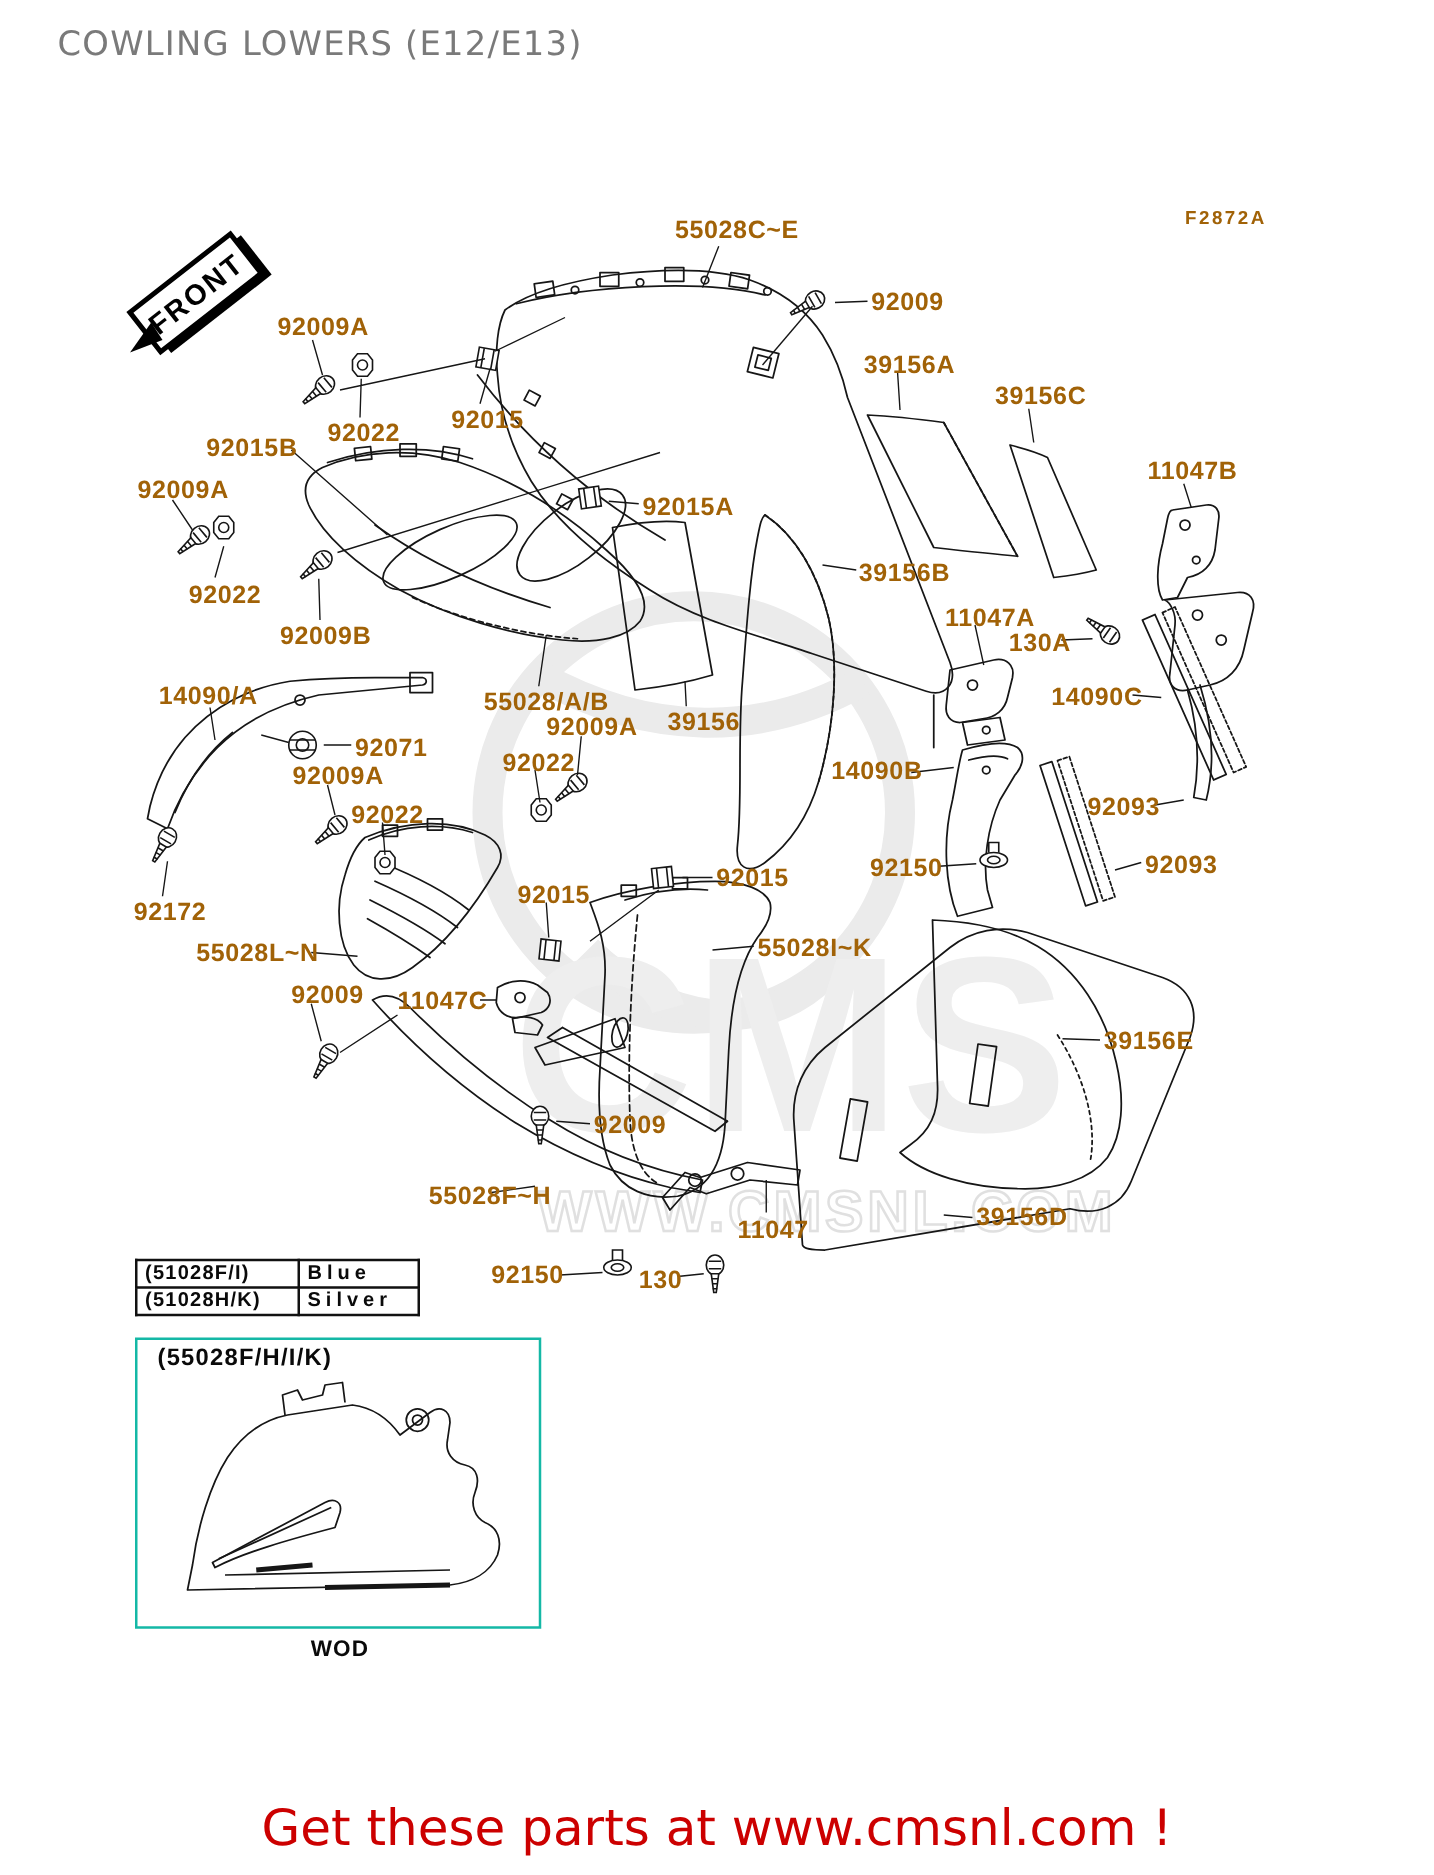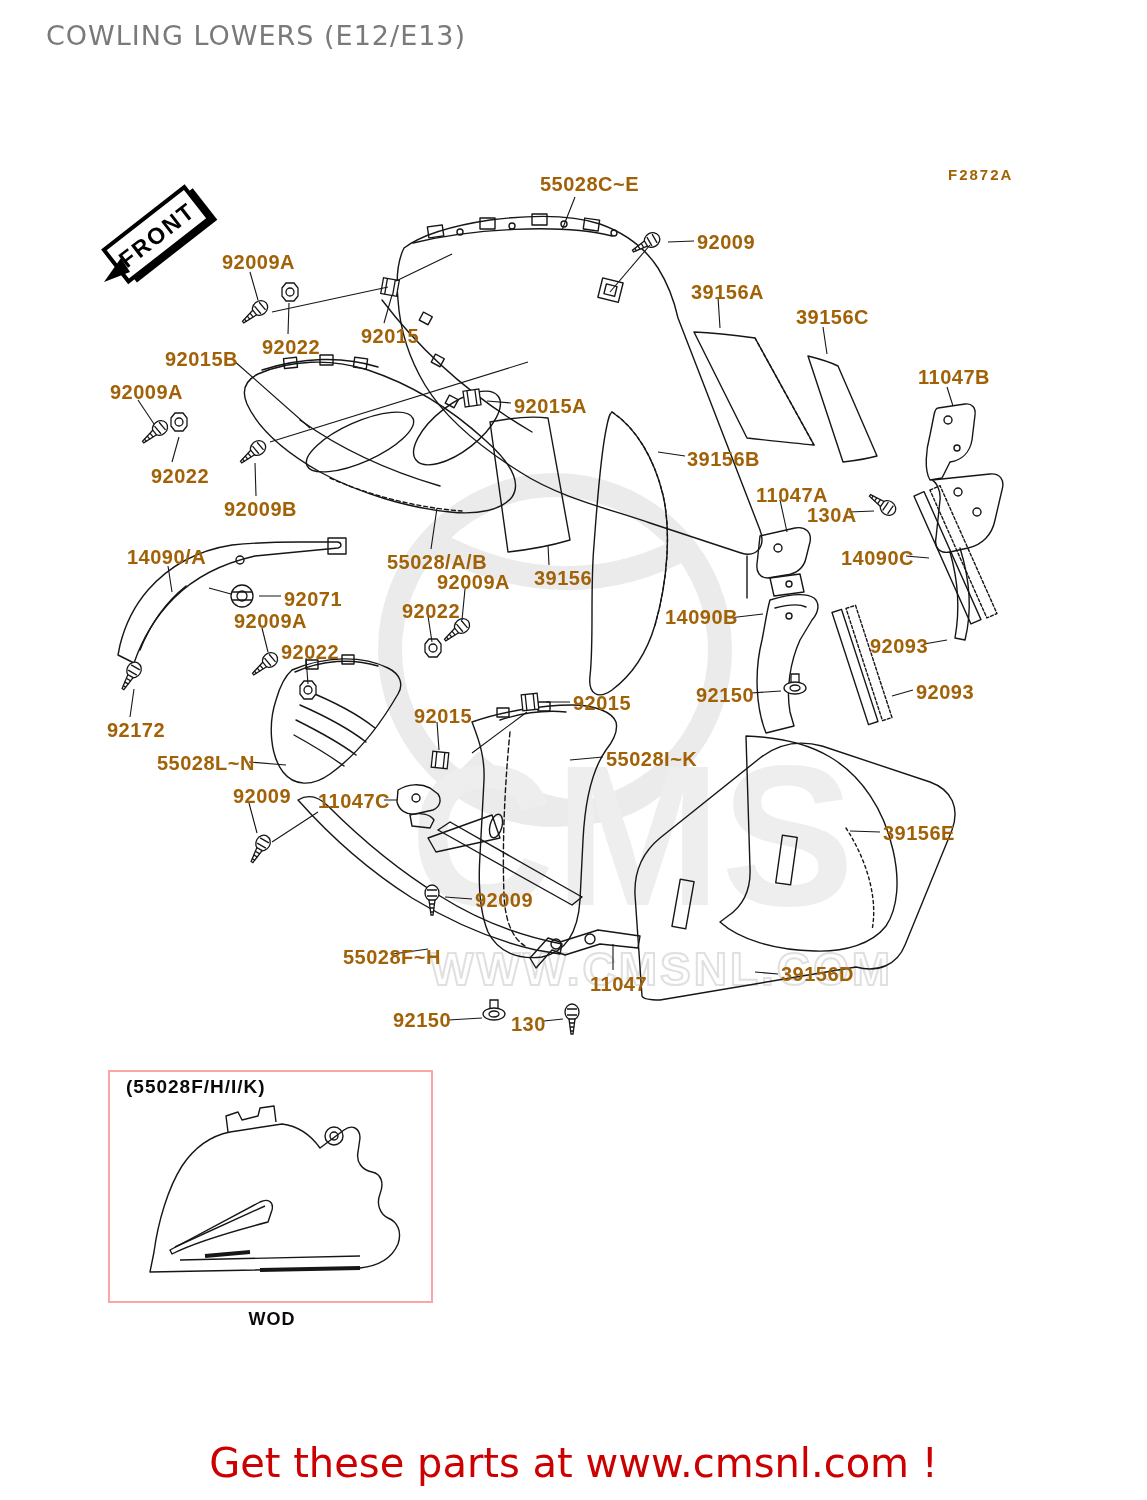--- a/index.html
+++ b/index.html
@@ -11,21 +11,21 @@
         color:#a16207;letter-spacing:2px;}
   .diagram-svg{position:absolute;left:0;top:0;}
   .plabel{position:absolute;font:700 20px "Liberation Sans",sans-serif;color:#a16207;
         letter-spacing:.5px;white-space:nowrap;z-index:5;}
   .color-table{position:absolute;left:108px;top:1007px;border-collapse:collapse;z-index:6;}
   .color-table td{border:2px solid #111;font:700 16px "Liberation Sans",sans-serif;
         color:#0a0a0a;padding:1px 6px;height:18px;white-space:nowrap;}
   .color-table td:first-child{width:116px;letter-spacing:1px;}
   .color-table td:last-child{width:82px;letter-spacing:4px;}
   .inset-box{position:absolute;left:108px;top:1070px;width:321px;height:229px;
-        border:2px solid #fca5a5;z-index:4;background:transparent;}
+        border:2px solid #14b8a6;z-index:4;background:transparent;}
   .inset-label{position:absolute;left:16px;top:4px;font:700 19px "Liberation Sans",sans-serif;
         color:#0a0a0a;letter-spacing:1px;}
   .inset-caption{position:absolute;left:240px;top:1309px;width:64px;text-align:center;
         font:700 18px "Liberation Sans",sans-serif;color:#0a0a0a;letter-spacing:1px;z-index:6;}
   .footer-banner{position:absolute;left:0;top:1440px;width:100%;text-align:center;
         font:400 40px "DejaVu Sans",sans-serif;z-index:8;}
 </style>
 </head>
 <body>
 
@@ -281,20 +281,32 @@
       <div class="plabel" style="left: 318px; top: 790px;">11047C</div>
       <div class="plabel" style="left: 883px; top: 822px;">39156E</div>
       <div class="plabel" style="left: 475px; top: 889px;">92009</div>
       <div class="plabel" style="left: 302px; top: 946px; margin-left: 41px;">55028F~H</div>
       <div class="plabel" style="left: 590px; top: 973px;">11047</div>
       <div class="plabel" style="left: 781px; top: 963px;">39156D</div>
       <div class="plabel" style="left: 393px; top: 1009px;">92150</div>
       <div class="plabel" style="left: 511px; top: 1013px;">130</div>
     </div>
 
+  <table class="color-table">
+    <tbody>
+        <tr>
+          <td>(51028F/I)</td>
+          <td>Blue</td>
+        </tr>
+        <tr>
+          <td>(51028H/K)</td>
+          <td>Silver</td>
+        </tr>
+      </tbody>
+  </table>
 
   <div class="inset-box">
     <div class="inset-label">(55028F/H/I/K)</div>
     <svg width="317" height="200" viewBox="0 0 317 200" style="position:absolute;left:0;top:28px;">
       <g stroke="#161616" stroke-width="1.4" fill="none" stroke-linejoin="round">
         <path d="M40,172 L250,168 C268,166 282,158 288,144 C292,132 288,122 278,118 C270,114 266,104 270,94 C274,84 272,74 262,72 C252,70 246,62 248,52 L250,38 C250,28 242,24 234,30 L210,48 C200,34 188,26 172,24 L120,32 C100,36 84,48 72,66 C58,88 48,122 44,152 Z"></path>
         <path d="M118,32 L116,16 L128,12 L132,20 L148,16 L150,8 L164,6 L166,22"></path>
         <circle cx="224" cy="36" r="9"></circle>
           <circle cx="224" cy="36" r="4"></circle>
         <path d="M60,150 L150,102 C158,98 164,102 162,110 L158,122 C120,132 85,142 62,154 Z"></path>

